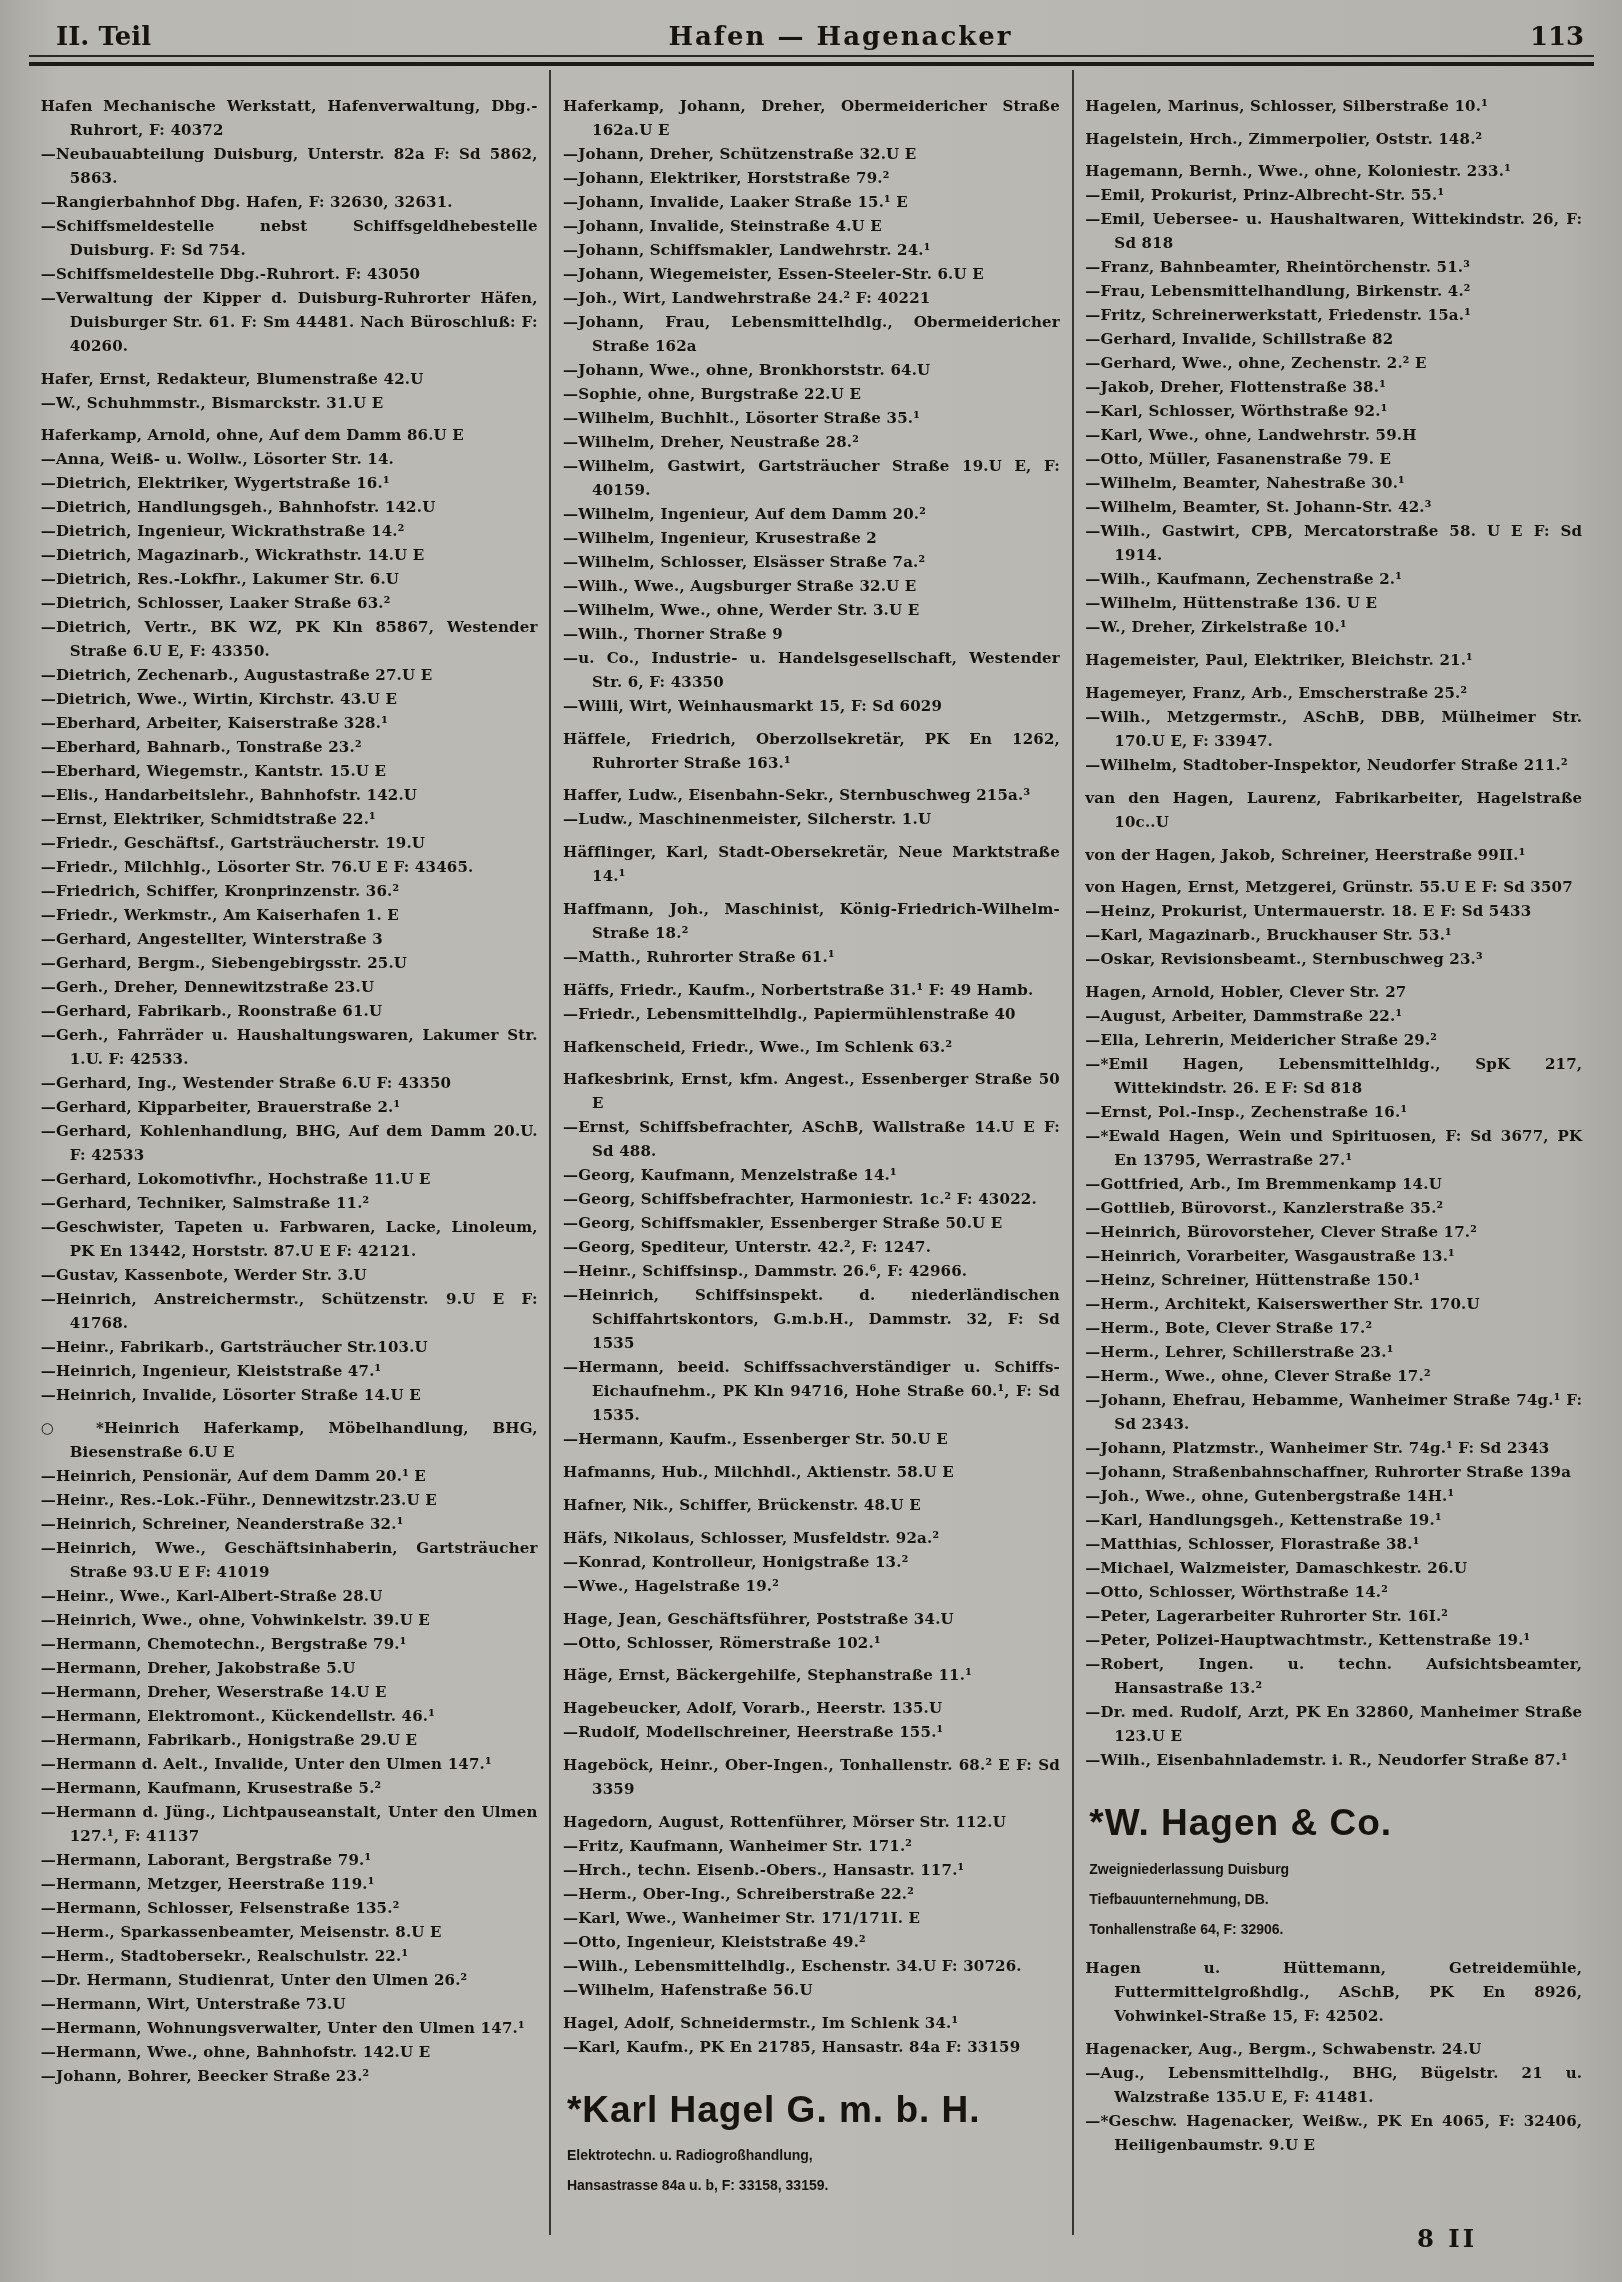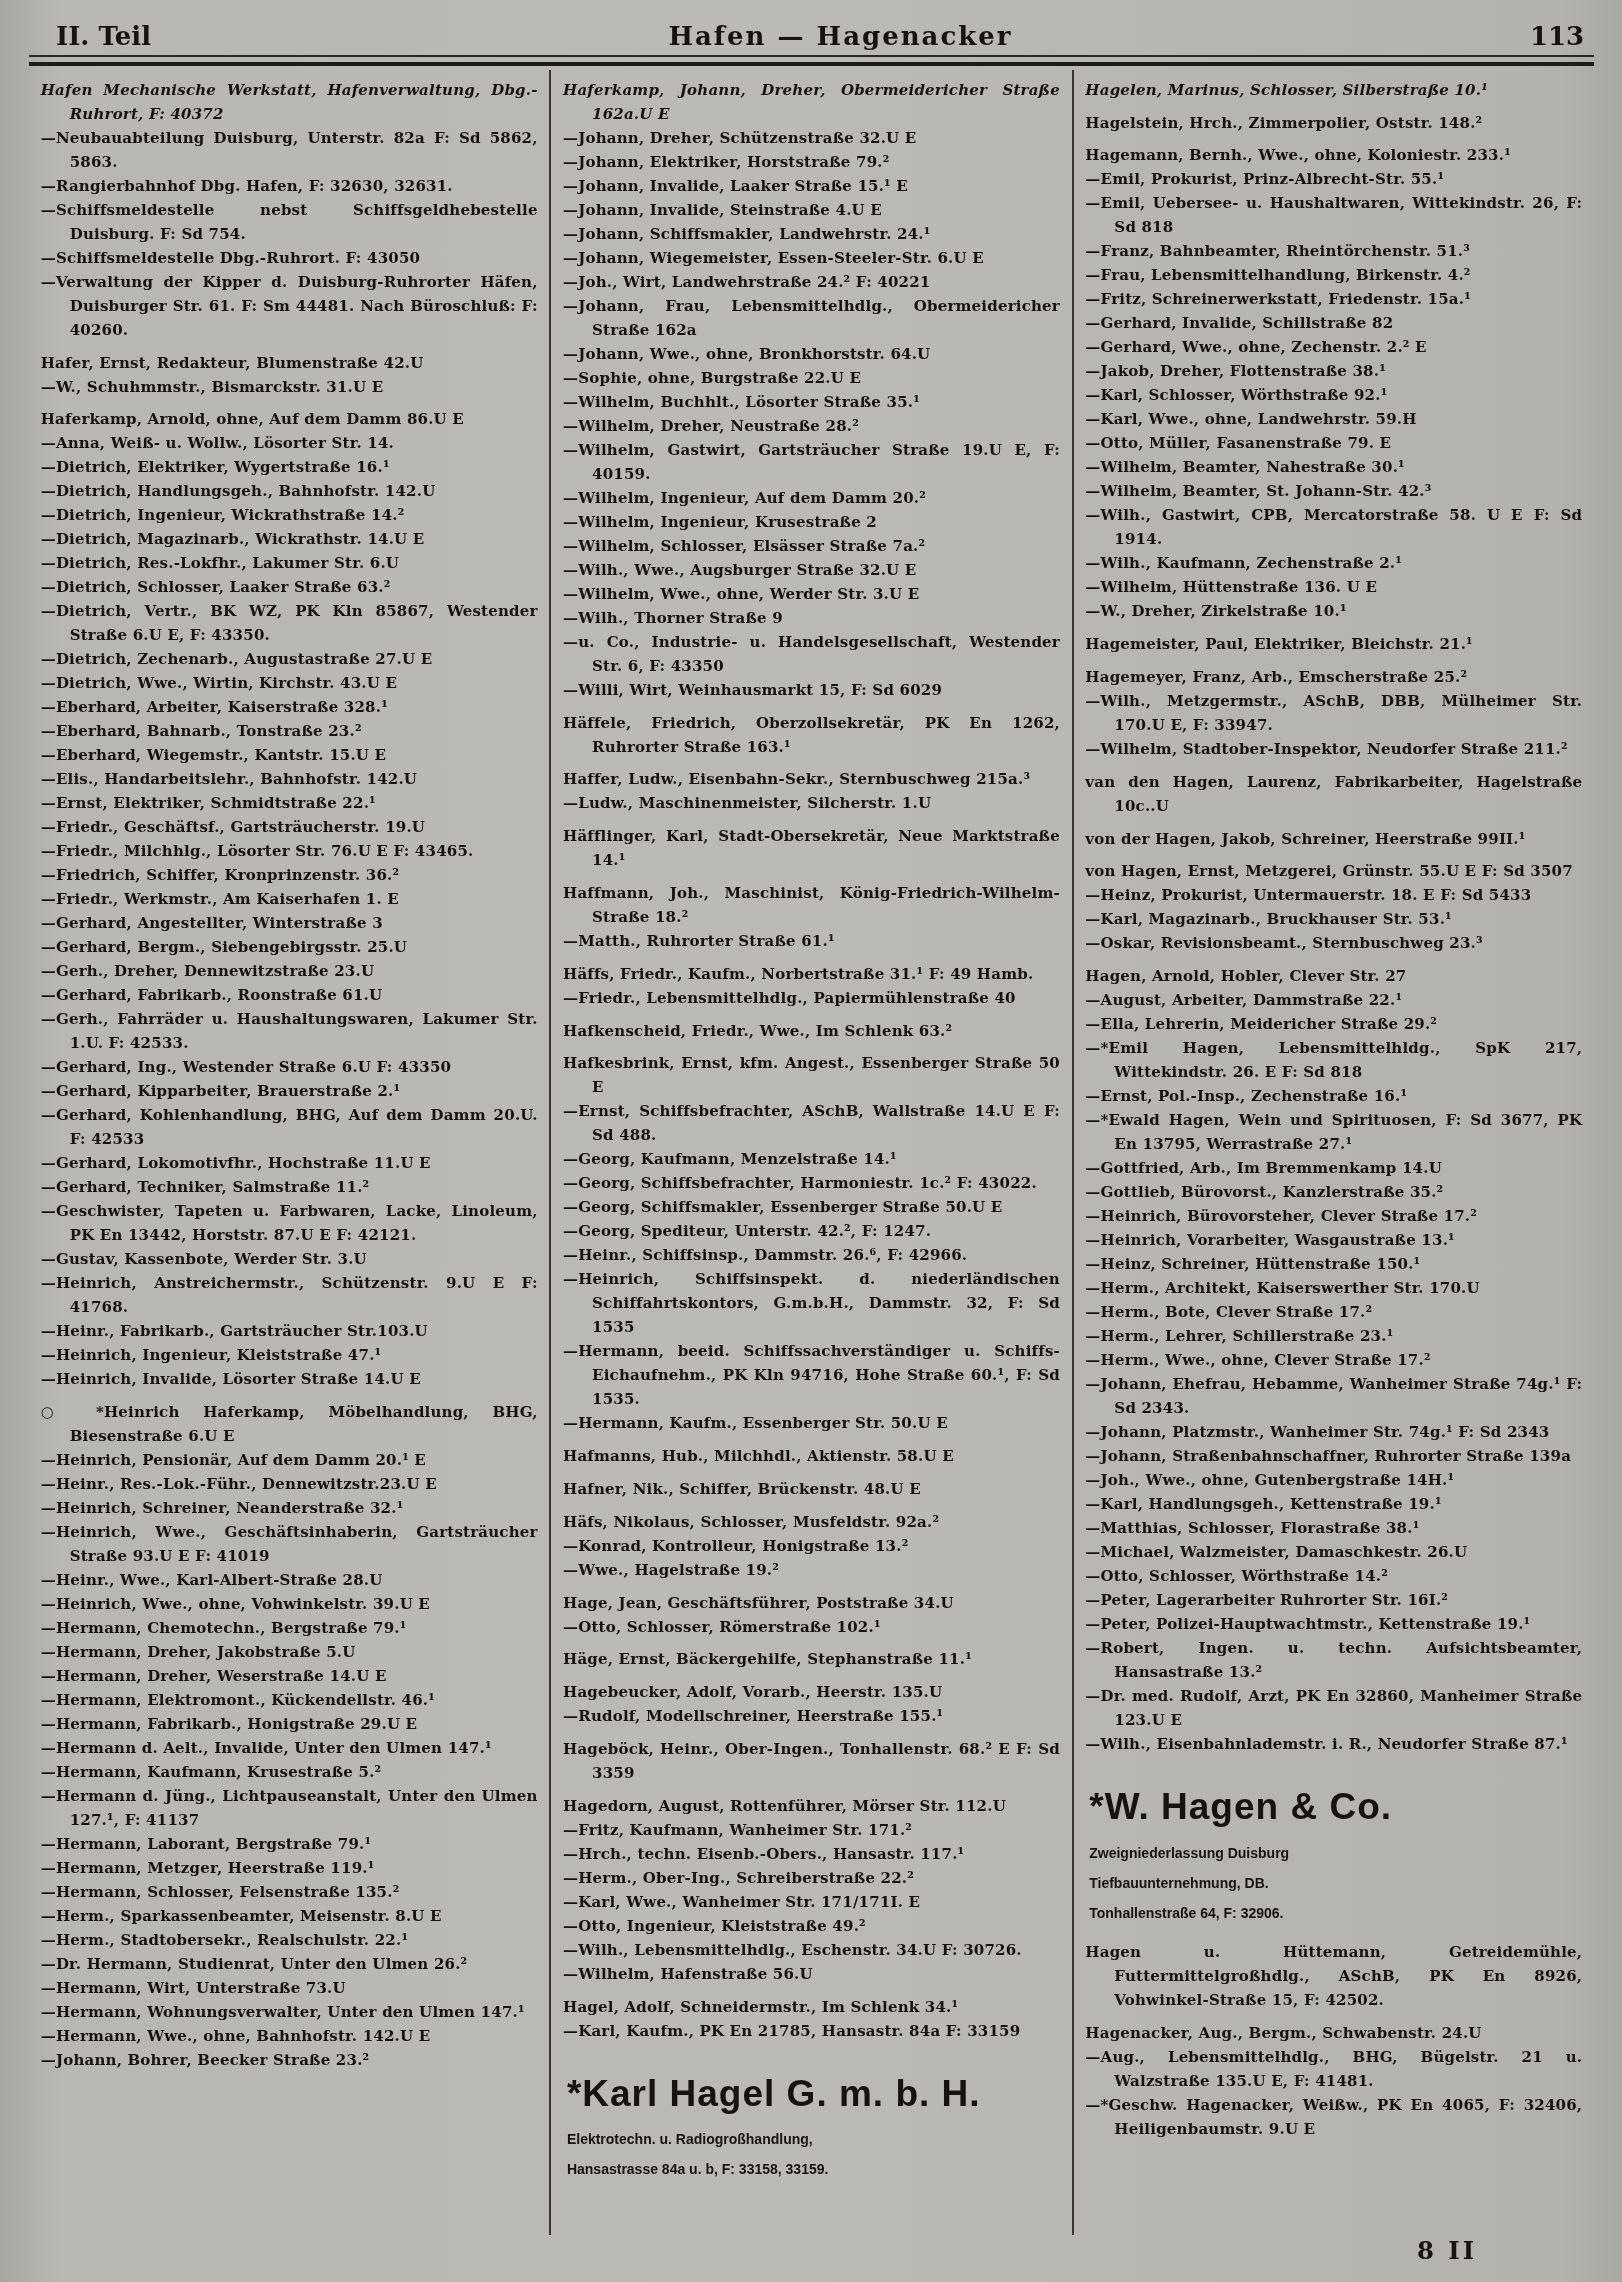--- a/index.html
+++ b/index.html
@@ -41,32 +41,32 @@
     margin:0;
     padding-left:29px;
     text-indent:-29px;
     font-size:15px;
     line-height:24px;
     font-weight:bold;
     text-align:justify;
     letter-spacing:0.2px;
   }
   .entry.group{margin-top:8.8px;}
-  .col .entry.group:first-child{margin-top:0;font-style:italic;}
+  .col .entry.group:first-child{margin-top:16px;}
   .ad{
     text-align:left;
     font-family:"Liberation Sans", sans-serif;
     font-weight:bold;
     margin:29px 3.9px 11.7px 3.9px;
   }
   .ad-title{font-size:37px;line-height:43px;margin-bottom:9.8px;letter-spacing:1px;}
   .ad-line{font-size:14px;line-height:30px;}
   .footer-mark{
     position:absolute;
-    right:146px;bottom:17px;
+    right:146px;bottom:29px;
     font-size:24.4px;font-weight:bold;
     letter-spacing:2.9px;
   }
 </style>
 </head>
 <body>
 
 <div class="page">
   <div class="header">
     <span>II. Teil</span>

